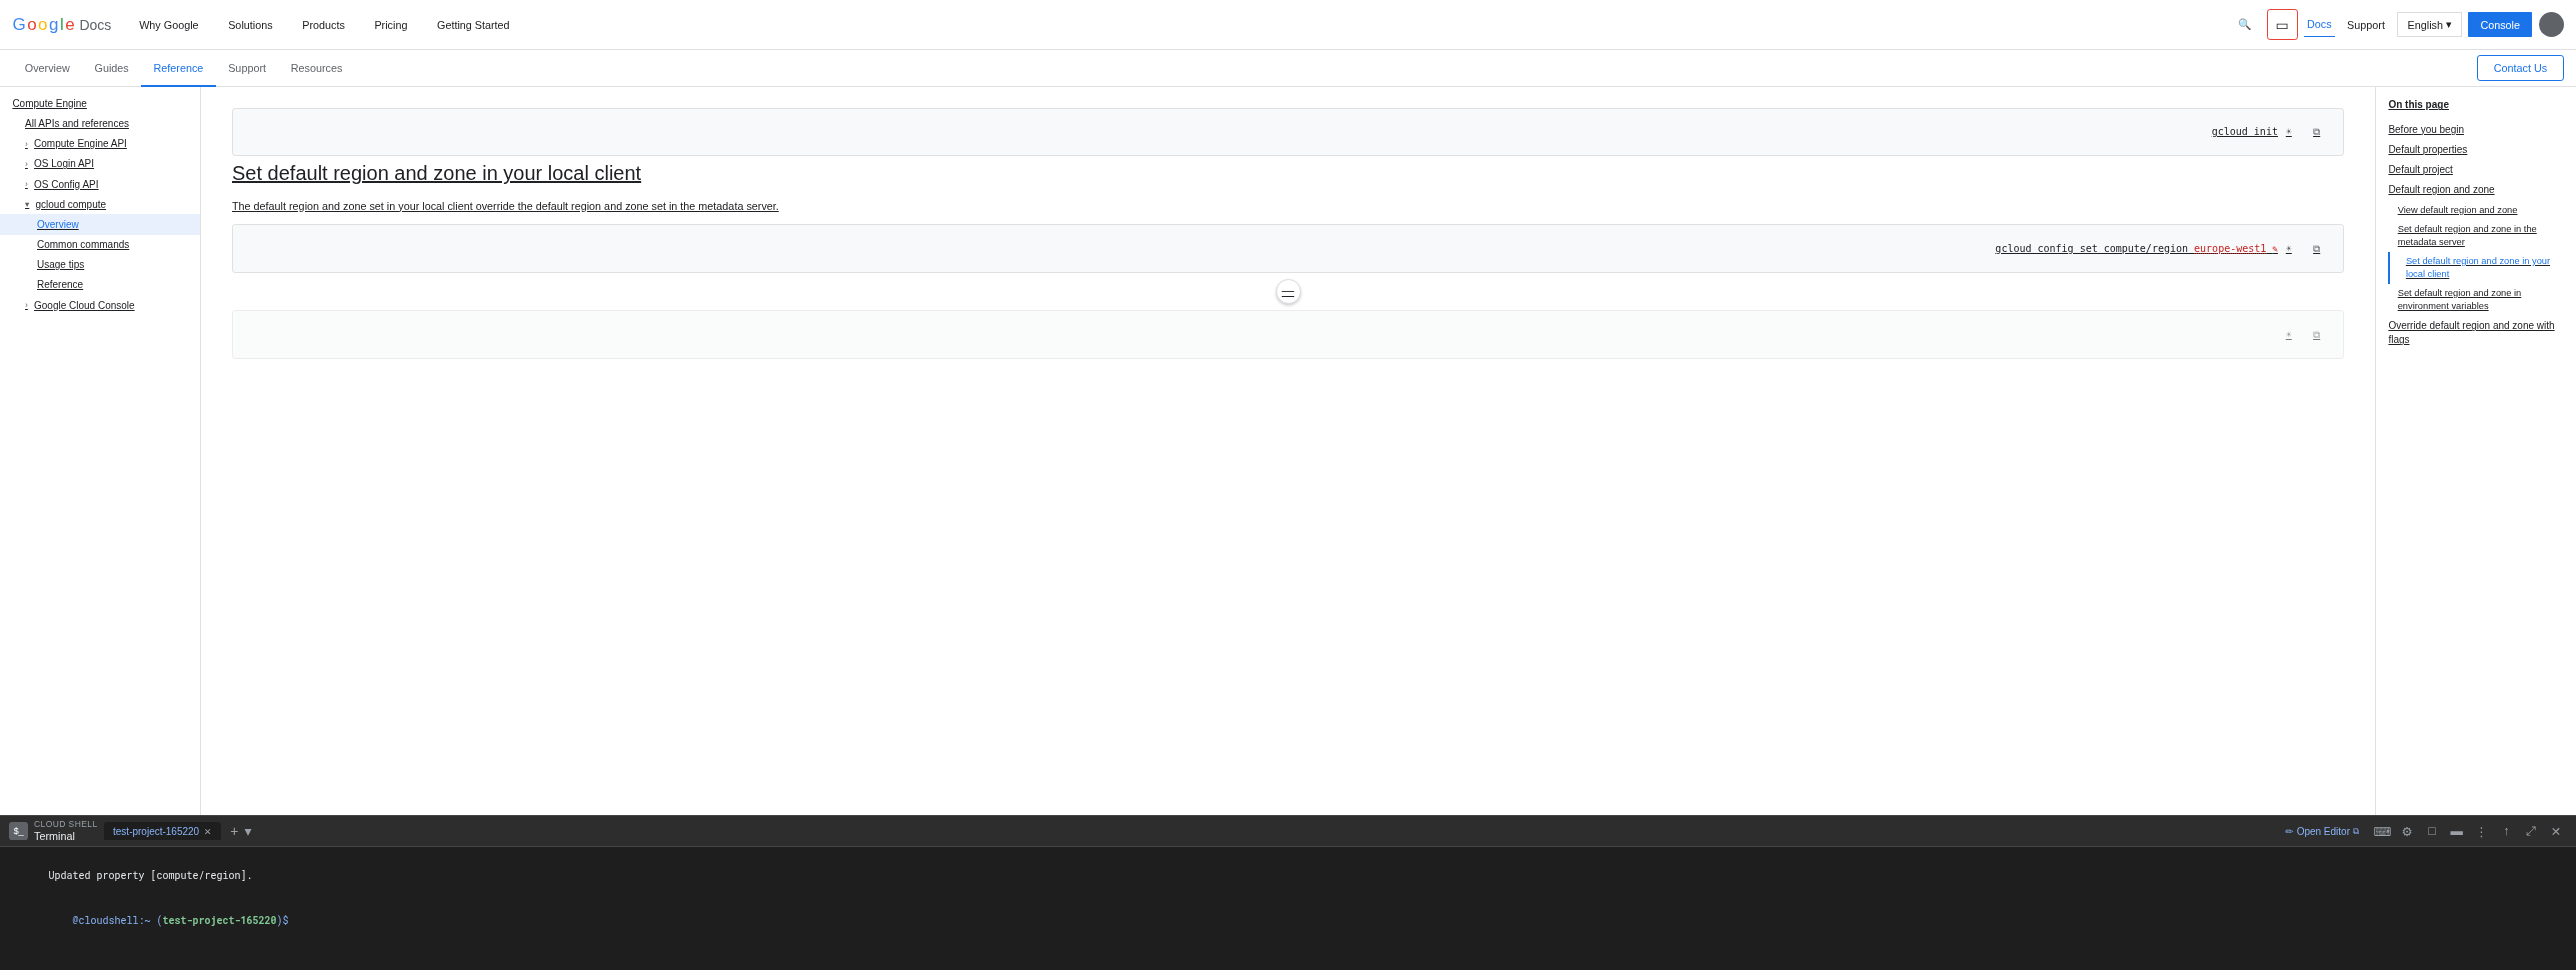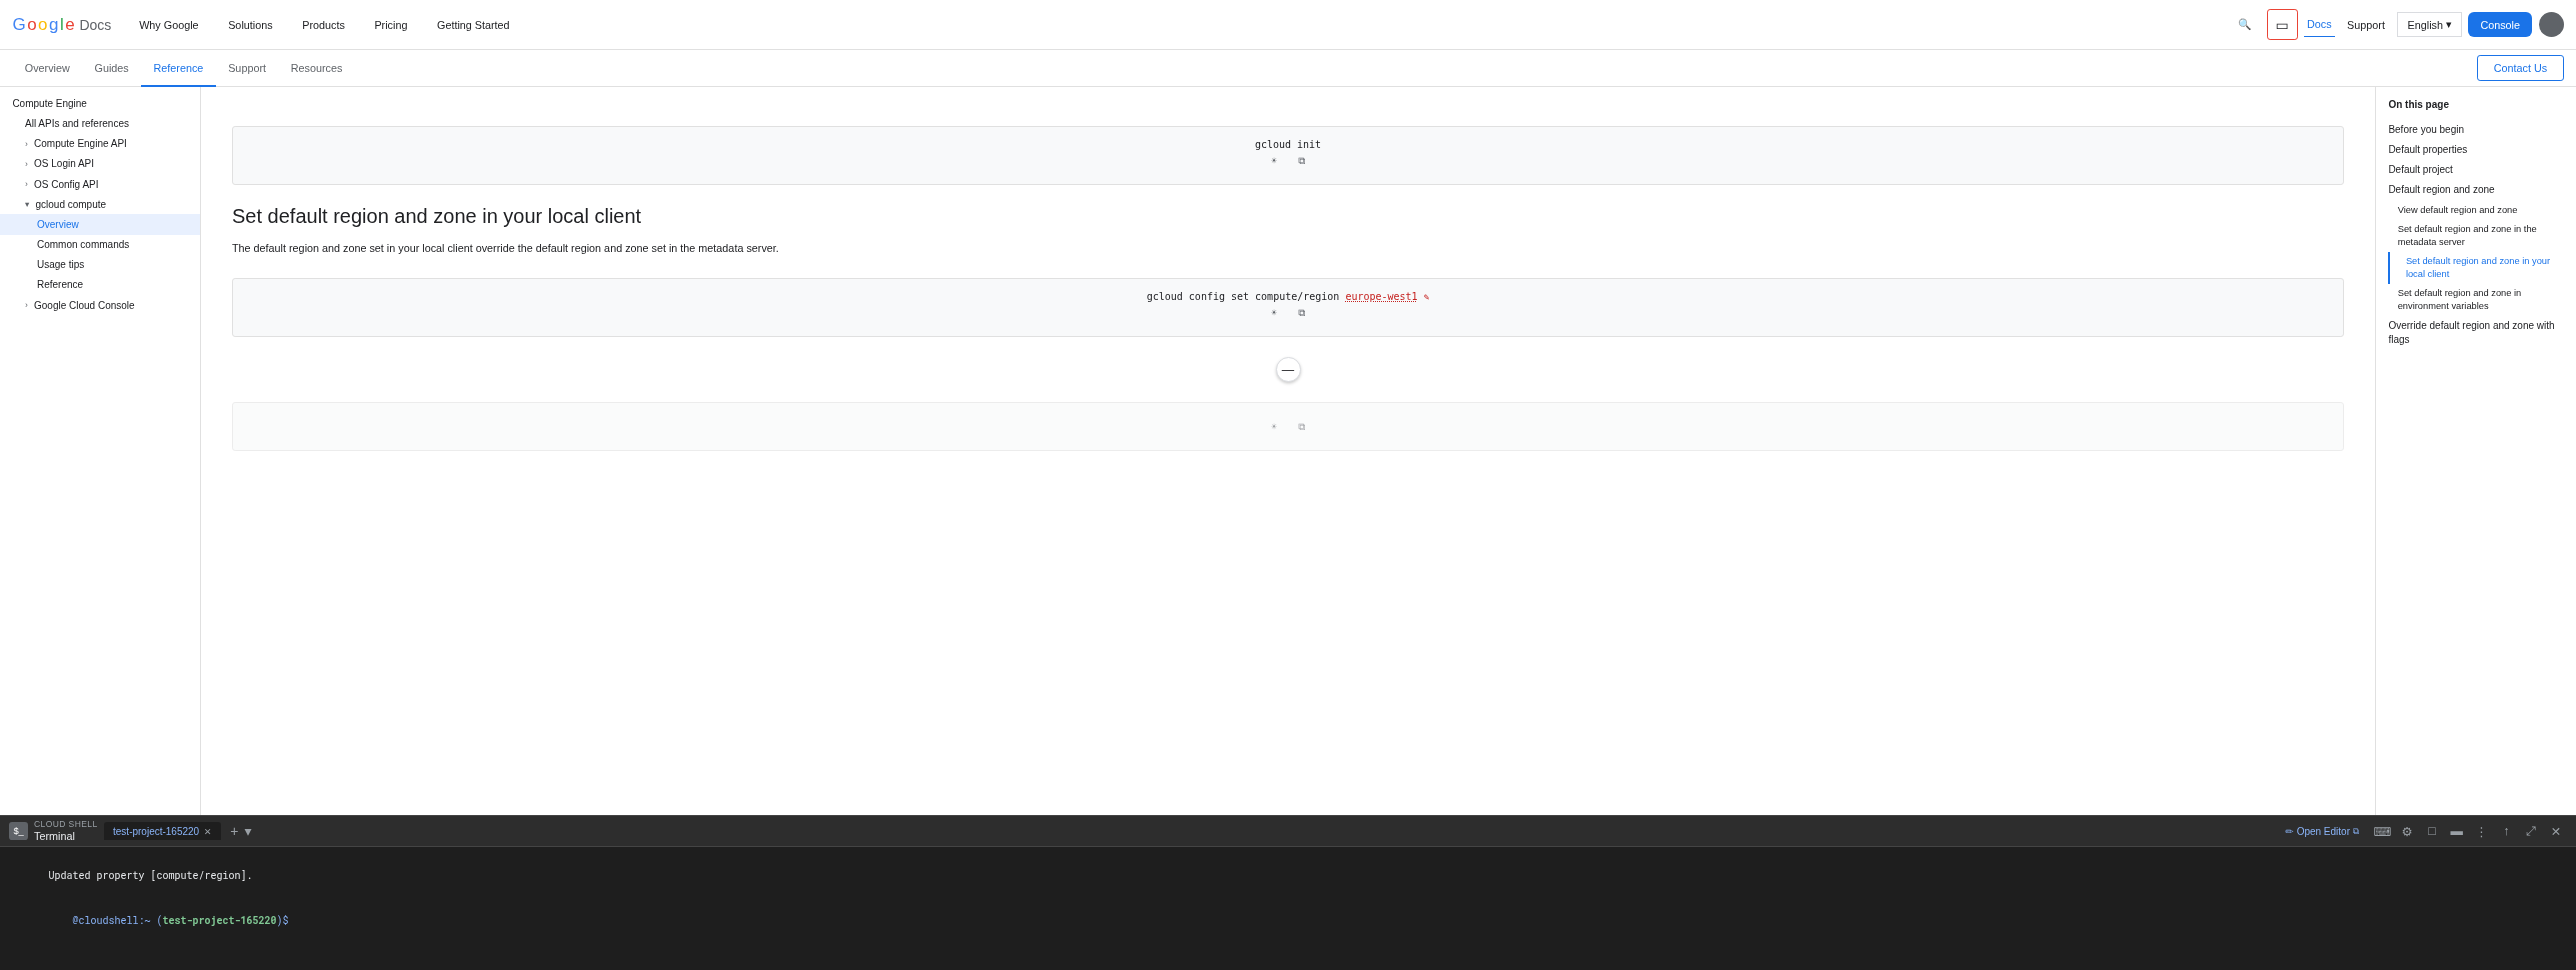--- a/index.html
+++ b/index.html
@@ -95,21 +95,21 @@
       border: 0.8px solid #dadce0;
       border-radius: 0;
       cursor: pointer;
       font-size: 10.8px;
     }
     .console-btn {
       padding: 6.2px 12.4px;
       background: #1a73e8;
       color: #fff;
       border: none;
-      border-radius: 6px;
+      border-radius: 1px;
       cursor: pointer;
       font-size: 10.8px;
       font-weight: 500;
     }
     .avatar {
       width: 25px;
       height: 25px;
       border-radius: 50%;
       background: #5f6368;
     }
@@ -156,20 +156,21 @@
       cursor: pointer;
       font-size: 10.8px;
       background: transparent;
     }
 
     
     .main-layout {
       display: flex;
       height: calc(100vh - 87px - 155px);
       overflow: hidden;
+      text-decoration: underline;
     }
 
     
     .sidebar {
       width: 201px;
       min-width: 201px;
       border-right: 0.8px solid #e0e0e0;
       overflow-y: auto;
       padding: 6.2px 0;
       background: #fff;
@@ -204,26 +205,25 @@
     }
 
     
     .code-block {
       background: #f8f9fa;
       border: 0.8px solid #e0e0e0;
       border-radius: 3.1px;
       padding: 12.4px 15.5px;
       font-family: 'Roboto Mono', monospace;
       font-size: 10px;
-      margin: 20px 0;
+      margin: 2px 0;
       position: relative;
       display: flex;
       align-items: center;
       justify-content: flex-end;
-      flex-direction: column;
     }
     .code-actions {
       display: flex;
       gap: 6.2px;
       align-items: center;
     }
     .code-action-btn {
       width: 21.7px;
       height: 21.7px;
       display: flex;

